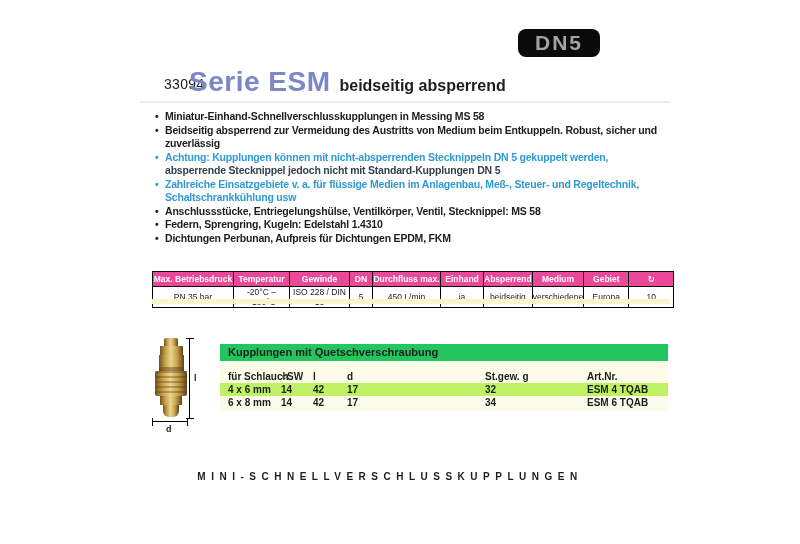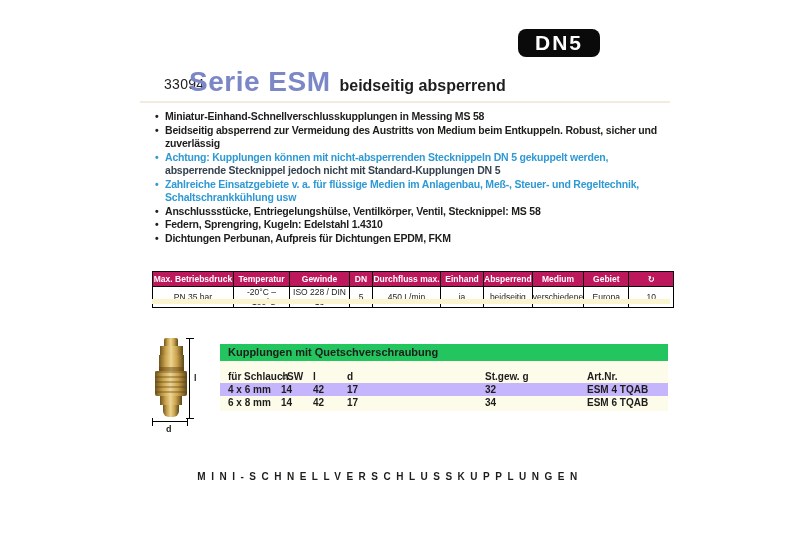--- a/index.html
+++ b/index.html
@@ -8,42 +8,42 @@
     font-family:"Liberation Sans","DejaVu Sans",sans-serif;
     color:#1d1d1b;position:relative;overflow:hidden;
     -webkit-font-smoothing:antialiased;
   }
   .abs{position:absolute;}
 
   
   .code{left:164px;top:36px;font-size:14px;font-weight:normal;letter-spacing:.3px;margin-top:40px;}
   .dn-badge{
     left:518px;top:29px;width:82px;height:28px;background:#0a0a0a;border-radius:8px;
-    color:#ffffff;font-weight:bold;font-size:21px;display:flex;align-items:center;
+    color:#a3a3a3;font-weight:bold;font-size:21px;display:flex;align-items:center;
     justify-content:center;letter-spacing:2px;
   }
   .title-wrap{left:189px;top:66px;white-space:nowrap;}
   .series{font-size:28px;font-weight:bold;color:#7b87c6;letter-spacing:.5px;}
   .qualifier{font-size:16px;font-weight:bold;color:#1d1d1b;margin-left:9px;}
   .title-rule{left:140px;top:101px;width:530px;height:2px;background:#f3ecdc;}
 
   
   .textblock{left:152px;top:110px;width:516px;font-size:10.5px;font-weight:bold;
     line-height:13.5px;letter-spacing:-0.2px;}
   .bullet{display:grid;grid-template-columns:13px 1fr;}
   .bullet .dot{text-align:left;padding-left:3px;}
   .blu{color:#2f99d4;}
   .blk{color:#1d1d1b;}
   .darkline{color:#36424e;display:block;}
   .bluline{display:block;}
   .heading{margin:0;padding:0;}
 
   
   .spec{left:152px;top:271px;border-collapse:collapse;table-layout:fixed;}
-  .spec th{background:#be185d;color:#ffffff;font-size:8.5px;font-weight:bold;
+  .spec th{background:#ec4899;color:#ffffff;font-size:8.5px;font-weight:bold;
     height:14px;padding:0;text-align:center;border:1px solid #0d0d0d;}
   .spec td{font-size:8.5px;font-weight:normal;height:12px;padding:0;text-align:center;
     border:1px solid #000;background:#fff;}
   .spec-strip{left:152px;top:299px;width:518px;height:5px;background:#faf5cf;}
 
   
   .figure{left:150px;top:335px;width:70px;height:100px;}
   .coupling{position:absolute;left:3px;top:3px;width:36px;height:80px;
     display:flex;flex-direction:column;align-items:center;}
   .brass{background:linear-gradient(90deg,#6f541f 0%,#c9a24c 25%,#ecd491 48%,#c9a24c 72%,#5e4619 100%);}
@@ -64,21 +64,21 @@
   .dim-h:before{left:0;} .dim-h:after{right:0;}
   .dim-d{position:absolute;left:16px;top:89px;font-size:9px;font-weight:bold;}
 
   
   .ptable{left:220px;top:344px;width:448px;height:67px;}
   .ptitle{height:17px;background:#22c55e;font-size:11px;font-weight:bold;
     line-height:17px;padding-left:8px;box-sizing:border-box;}
   .pbody{position:relative;height:50px;background:#fdfbe9;text-align:center;}
   .prow{position:absolute;left:0;width:100%;height:13px;font-size:10px;font-weight:bold;line-height:13px;}
   .prow span{position:absolute;white-space:nowrap;}
-  .ph{top:9px;} .pr1{top:22px;background:#c4b5fd;} .pr2{top:35px;}
+  .ph{top:9px;} .pr1{top:22px;background:#bef264;} .pr2{top:35px;}
   .col0{left:8px;} .col1{left:61px;} .col2{left:93px;} .col3{left:127px;}
   .col4{left:234px;margin-left:31px;} .col5{left:367px;}
 
   
   .footer{left:150px;top:471px;width:480px;text-align:center;font-size:10px;
     font-weight:bold;letter-spacing:5.5px;color:#1d1d1b;white-space:nowrap;}
 </style>
 </head>
 <body>
 

